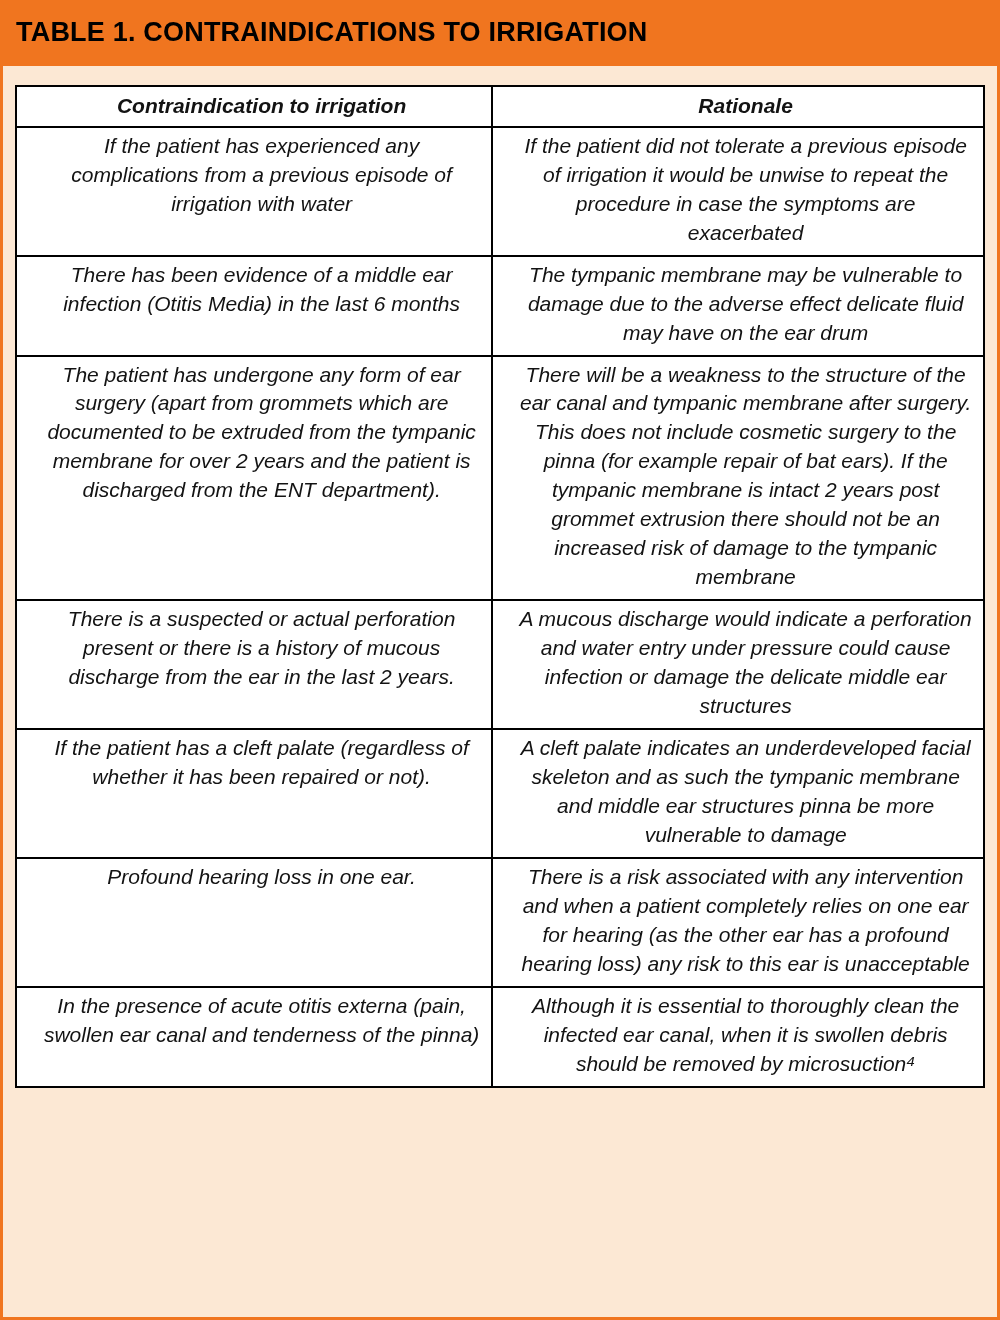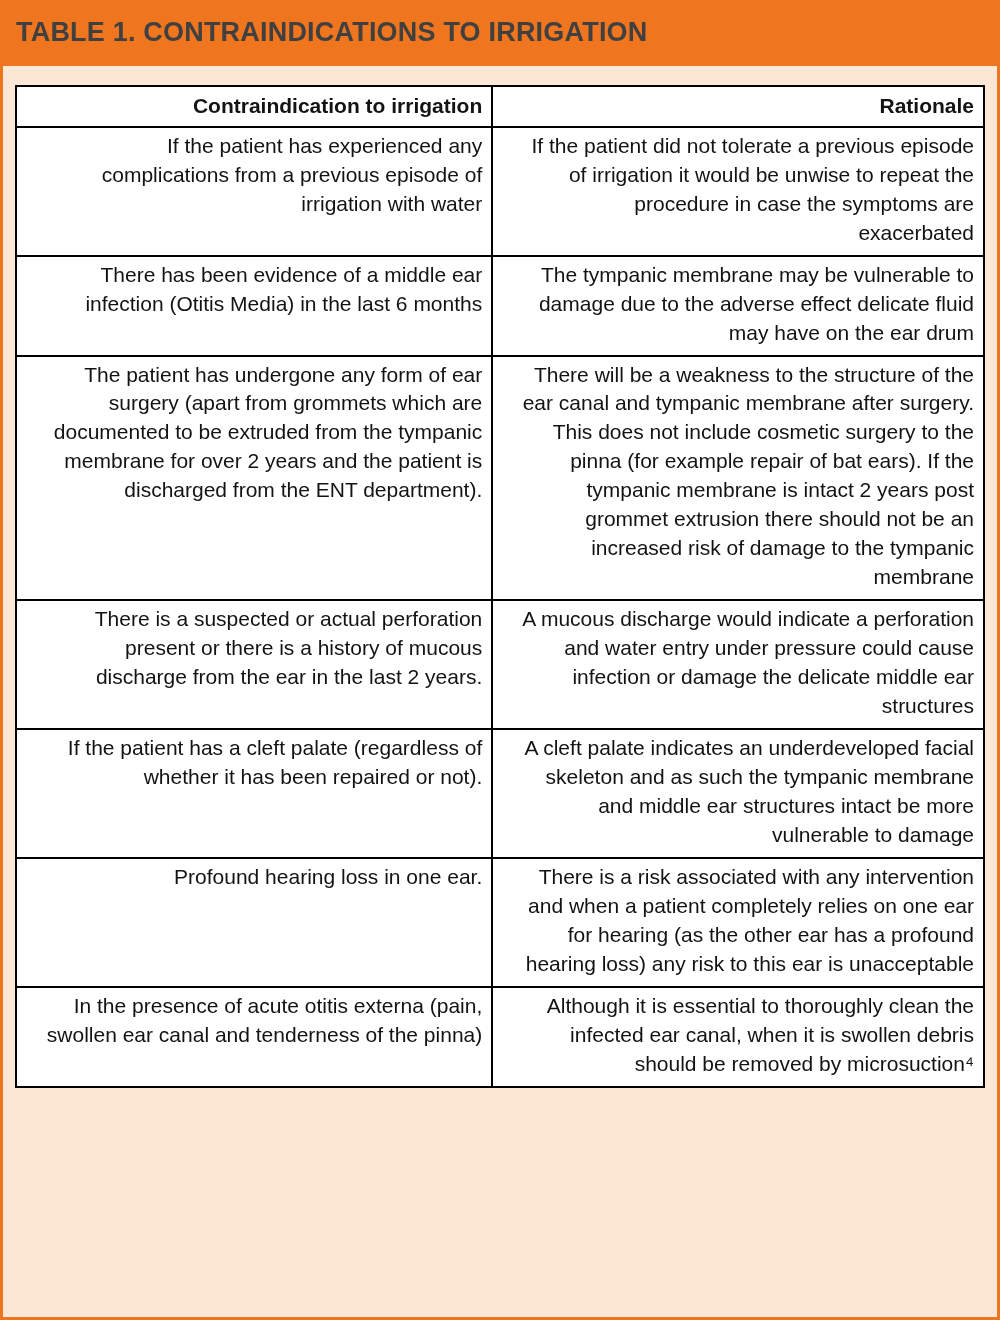--- a/index.html
+++ b/index.html
@@ -21,46 +21,47 @@
     border: 3px solid #f0751f;
     display: flex;
     flex-direction: column;
   }
   .title-bar {
     background: #f0751f;
     padding: 13px 16px 16px 13px;
   }
   .title-bar h1 {
     margin: 0;
-    color: #404040;
+    color: #000000;
     font-size: 27px;
     font-weight: bold;
     line-height: 1.25;
     letter-spacing: 0.2px;
     text-transform: uppercase;
   }
   .table-wrap {
     padding: 19px 12px 0 12px;
   }
   table.main-table {
     width: 100%;
     border-collapse: collapse;
     background: #ffffff;
     table-layout: fixed;
   }
   table.main-table th,
   table.main-table td {
     border: 2px solid #000000;
     vertical-align: top;
-    text-align: right;
+    text-align: center;
     padding: 4px 9px 7px 24px;
     font-size: 21px;
     line-height: 1.38;
     color: #131313;
     word-wrap: break-word;
+    font-style: italic;
   }
   table.main-table th {
     font-weight: bold;
     padding-top: 5px;
     padding-bottom: 5px;
   }
   col.c1 { width: 49.2%; }
   col.c2 { width: 50.8%; }
 </style>
 </head>
@@ -96,21 +97,21 @@
         <tr>
           <td>The patient has undergone any form of ear surgery (apart from grommets which are documented to be extruded from the tympanic membrane for over 2 years and the patient is discharged from the ENT department).</td>
           <td>There will be a weakness to the structure of the ear canal and tympanic membrane after surgery. This does not include cosmetic surgery to the pinna (for example repair of bat ears). If the tympanic membrane is intact 2 years post grommet extrusion there should not be an increased risk of damage to the tympanic membrane</td>
         </tr>
         <tr>
           <td>There is a suspected or actual perforation present or there is a history of mucous discharge from the ear in the last 2 years.</td>
           <td>A mucous discharge would indicate a perforation and water entry under pressure could cause infection or damage the delicate middle ear structures</td>
         </tr>
         <tr>
           <td>If the patient has a cleft palate (regardless of whether it has been repaired or not).</td>
-          <td>A cleft palate indicates an underdeveloped facial skeleton and as such the tympanic membrane and middle ear structures intact be more vulnerable to damage</td>
+          <td>A cleft palate indicates an underdeveloped facial skeleton and as such the tympanic membrane and middle ear structures pinna be more vulnerable to damage</td>
         </tr>
         <tr>
           <td>Profound hearing loss in one ear.</td>
           <td>There is a risk associated with any intervention and when a patient completely relies on one ear for hearing (as the other ear has a profound hearing loss) any risk to this ear is unacceptable</td>
         </tr>
         <tr>
           <td>In the presence of acute otitis externa (pain, swollen ear canal and tenderness of the pinna)</td>
           <td>Although it is essential to thoroughly clean the infected ear canal, when it is swollen debris should be removed by microsuction⁴</td>
         </tr>
       </tbody>

